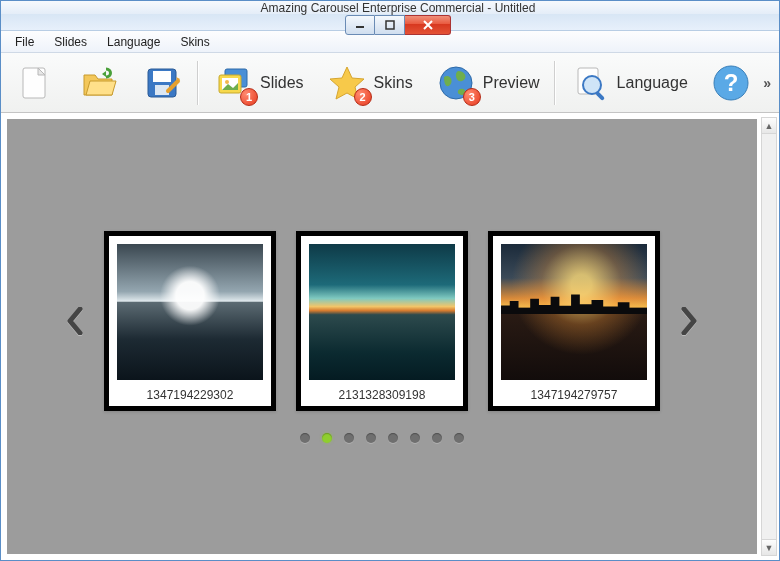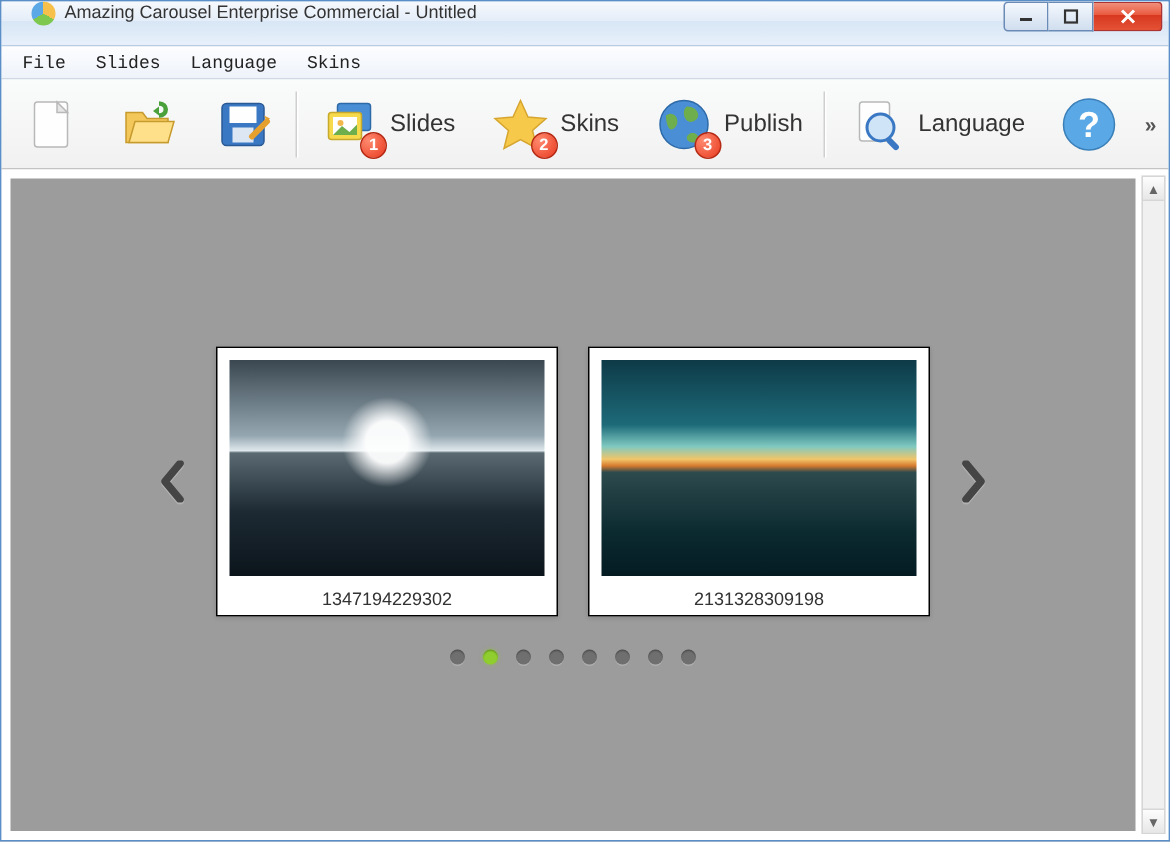--- a/index.html
+++ b/index.html
@@ -11,22 +11,23 @@
     height: 561px;
     overflow: hidden;
     border: 1px solid #5a8ec7;
   }
   
   .titlebar {
     height: 30px;
     background: linear-gradient(to bottom, #f6f9fd 0%, #e4edf8 45%, #d8e6f5 46%, #e7f0fb 100%);
     border-bottom: 1px solid #b8cde4;
     display: flex;
-    align-items: flex-start;
+    align-items: center;
     padding: 0 4px 0 20px;
+    flex-direction: column;
   }
   .app-icon {
     width: 16px; height: 16px; margin-right: 6px;
     border-radius: 50%;
     background: conic-gradient(#f7c04a 0 120deg, #7ec850 120deg 240deg, #5aa9e6 240deg 360deg);
   }
   .title-text { flex: 1; color: #333; font-size: 12px; }
   .win-controls { display: flex; gap: 0; }
   .win-btn {
     width: 30px; height: 20px;
@@ -48,21 +49,20 @@
   .win-btn svg { display:block; }
 
   
   .menubar {
     height: 22px;
     background: linear-gradient(to bottom, #fdfdfe, #eef3fa);
     border-bottom: 1px solid #cfd9e6;
     display: flex; align-items: center;
     padding: 0 4px;
     font-size: 12px;
-    font-family: Liberation Mono, monospace;
   }
   .menubar span {
     padding: 2px 10px;
     color: #222;
   }
 
   
   .toolbar {
     height: 60px;
     background: linear-gradient(to bottom, #fafbfb 0%, #f0f1f0 100%);
@@ -152,24 +152,24 @@
     color: #4a4a4a;
     display:flex; align-items:center; justify-content:center;
     cursor: pointer;
   }
   .nav-arrow svg { filter: drop-shadow(0 1px 0 rgba(255,255,255,.3)); }
   .cards {
     display: flex;
     gap: 20px;
   }
   .card {
-    width: 228px;
+    width: 172px;
     height: 180px;
     background: #fff;
-    border: 1px solid #000000;
+    border: 5px solid #000000;
     box-shadow: 0 1px 3px rgba(0,0,0,.15);
     padding: 8px 8px 4px 8px;
     display: flex; flex-direction: column;
   }
   .thumb {
     flex: 1;
     background: #333;
     position: relative;
     overflow: hidden;
   }
@@ -314,21 +314,21 @@
     </div>
 
     <div class="tb-btn">
       <span class="icon-box">
         <svg class="ic" viewBox="0 0 40 40">
           <circle cx="20" cy="20" r="16" fill="#4a8fd6" stroke="#2e6aa8"></circle>
           <path d="M8 14 C14 10 18 18 14 22 C10 26 8 20 8 14 Z M22 8 C30 8 32 16 26 18 C20 20 18 10 22 8 Z M24 26 C30 24 32 32 26 32 C22 32 20 28 24 26 Z" fill="#6fae4d"></path>
         </svg>
         <span class="badge">3</span>
       </span>
-      <span class="lbl">Publish</span>
+      <span class="lbl">Preview</span>
     </div>
   </div>
 
   <div class="tb-sep"></div>
 
   <div class="tb-group">
     <div class="tb-btn">
       <span class="icon-box">
         <svg class="ic" viewBox="0 0 40 40">
           <rect x="8" y="5" width="20" height="26" rx="2" fill="#fefefe" stroke="#b8b8b8"></rect>
@@ -364,20 +364,24 @@
 
       <div class="cards">
         <div class="card">
           <div class="thumb t1"></div>
           <div class="caption">1347194229302</div>
         </div>
         <div class="card">
           <div class="thumb t2"></div>
           <div class="caption">2131328309198</div>
         </div>
+        <div class="card">
+          <div class="thumb t3"></div>
+          <div class="caption">1347194279757</div>
+        </div>
       </div>
 
       <div class="nav-arrow">
         <svg width="18" height="28">
             <path d="M4 2 L14 14 L4 26" fill="none" stroke="#454545" stroke-width="5" stroke-linejoin="round" stroke-linecap="round"></path>
           </svg>
       </div>
     </div>
 
     <div class="dots">

